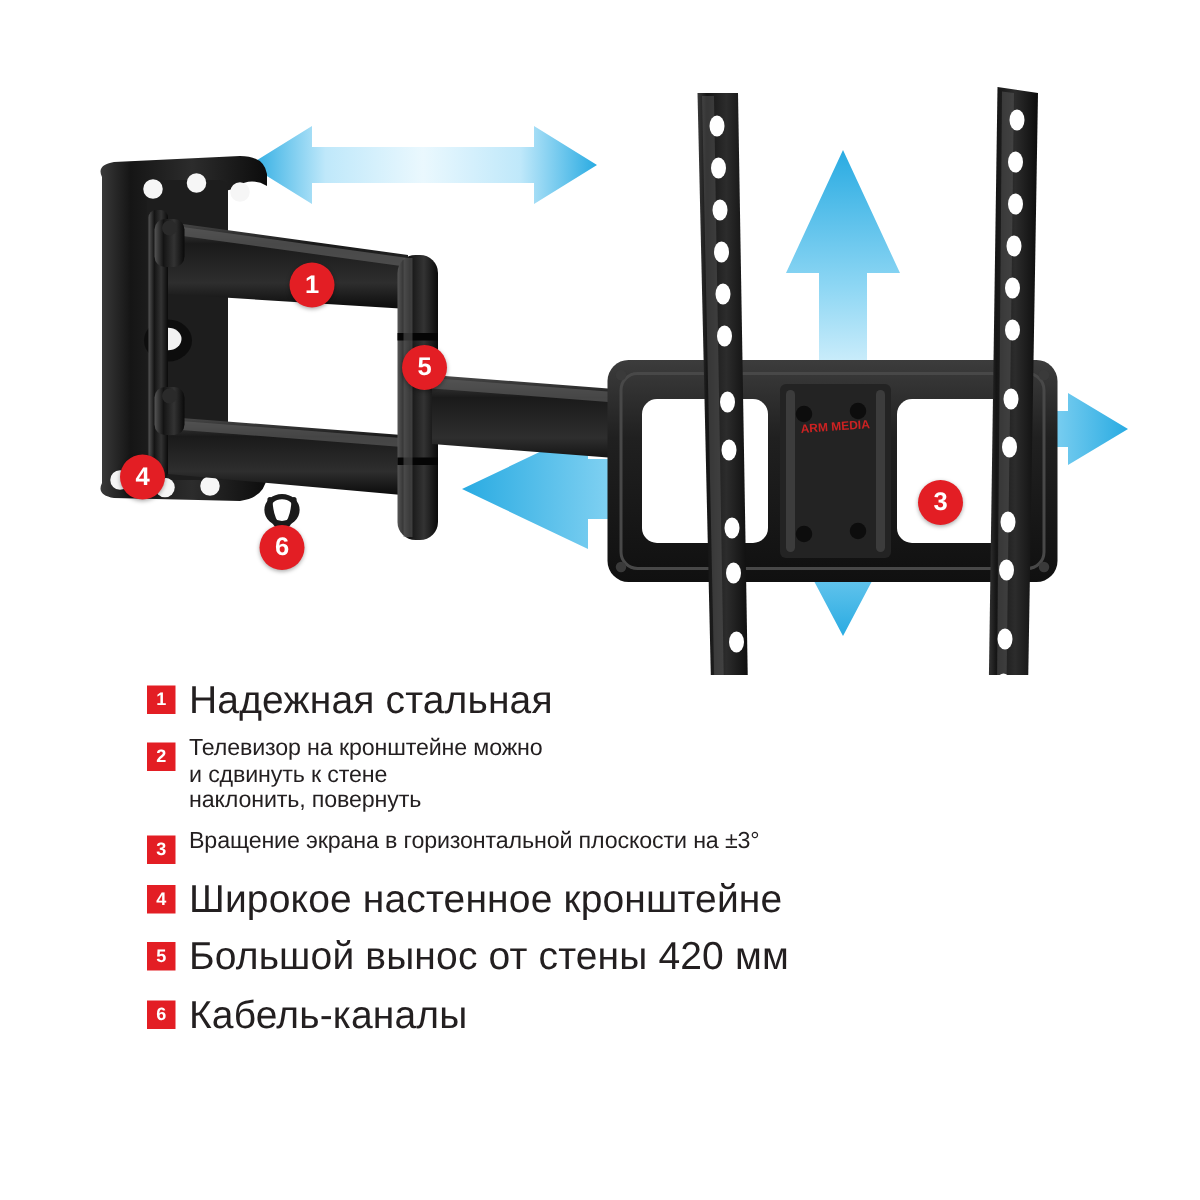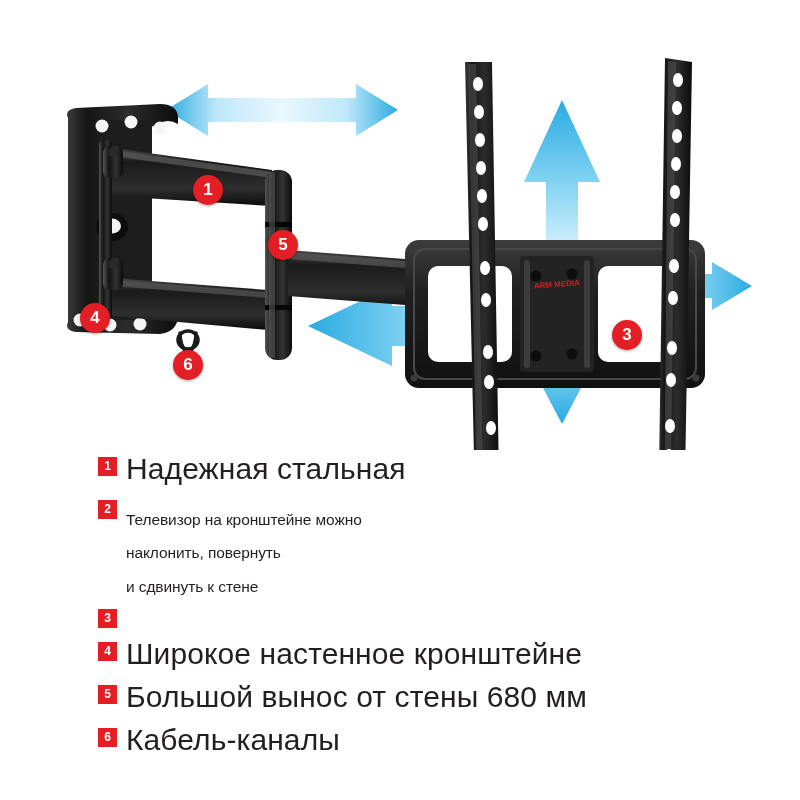--- a/index.html
+++ b/index.html
@@ -68,32 +68,32 @@
     line-height: 19px;
     text-align: center;
     margin-right: 9px;
     margin-top: 5px;
     user-select: none;
   }
   .feature-text {
     flex: 1 1 auto;
   }
   .feature-title {
-    font-size: 30px;
+    font-size: 26px;
     color: #231f20;
     line-height: 1.13;
     font-weight: normal;
     letter-spacing: 0.1px;
   }
   .feature-sub {
     font-size: 15.5px;
     color: #231f20;
     line-height: 1.13;
     font-weight: normal;
-    margin-top: 16px;
+    margin-top: 0px;
     letter-spacing: -0.1px;
   }
   .row-gap-wide  { margin-bottom: 9px; }
 </style>
 </head>
 <body>
 
 <div id="illustration">
   <svg width="800" height="450" viewBox="0 0 800 450" xmlns="http://www.w3.org/2000/svg">
     <defs>
@@ -305,42 +305,43 @@
     <div class="badge">1</div>
     <div class="feature-text">
       <div class="feature-title">Надежная стальная</div>
     </div>
   </div>
 
   <div class="feature-row row-gap-wide">
     <div class="badge">2</div>
     <div class="feature-text">
       <div class="feature-sub">Телевизор на кронштейне можно</div>
+      <div class="feature-sub">и сдвинуть к стене</div>
       <div class="feature-sub">наклонить, повернуть</div>
-      <div class="feature-sub">и сдвинуть к стене</div>
     </div>
   </div>
 
   <div class="feature-row row-gap-wide">
     <div class="badge">3</div>
     <div class="feature-text">
+      <div class="feature-sub">Вращение экрана в горизонтальной плоскости на ±3°</div>
     </div>
   </div>
 
   <div class="feature-row row-gap-wide">
     <div class="badge">4</div>
     <div class="feature-text">
       <div class="feature-title">Широкое настенное кронштейне</div>
     </div>
   </div>
 
   <div class="feature-row row-gap-wide">
     <div class="badge">5</div>
     <div class="feature-text">
-      <div class="feature-title">Большой вынос от стены 680 мм</div>
+      <div class="feature-title">Большой вынос от стены 420 мм</div>
     </div>
   </div>
 
   <div class="feature-row">
     <div class="badge">6</div>
     <div class="feature-text">
       <div class="feature-title">Кабель-каналы</div>
     </div>
   </div>
 

